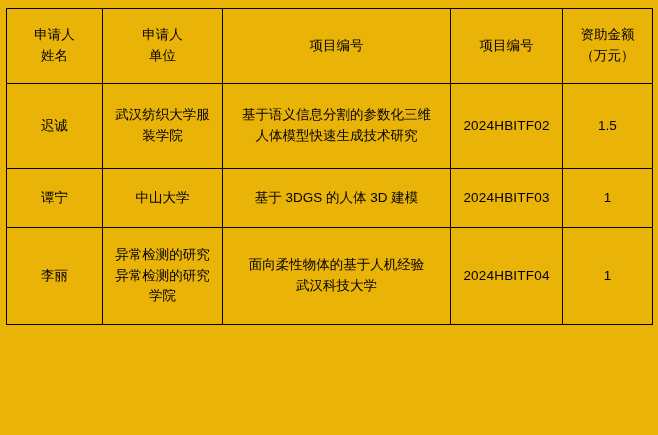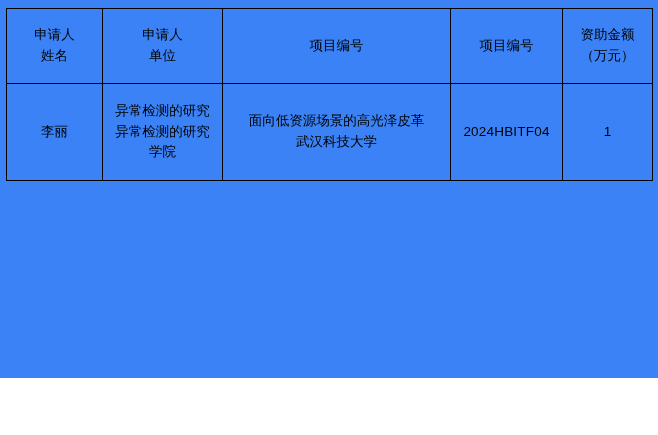--- a/index.html
+++ b/index.html
@@ -9,23 +9,23 @@
   }
   body {
     width: 658px;
     height: 435px;
     font-family: "Liberation Sans", sans-serif;
     color: #000000;
     overflow: hidden;
   }
   .sheet {
     width: 658px;
-    height: 378px;
+    height: 435px;
     position: relative;
-    background: #3b82f6;
+    background: #eab308;
     box-sizing: border-box;
     padding: 8px 6px 6px 6px;
   }
   table.grant-table {
     border-collapse: collapse;
     width: 646px;
     table-layout: fixed;
     margin: 0 auto;
   }
   table.grant-table td,
@@ -83,29 +83,49 @@
         <td>
           <span class="two-line">项目编号</span>
         </td>
         <td>
           <span class="two-line">资助金额</span>
           <span class="two-line">（万元）</span>
         </td>
       </tr>
     </thead>
     <tbody>
+      <tr class="row-tall">
+        <td>迟诚</td>
+        <td>
+          <span class="two-line">武汉纺织大学服</span>
+          <span class="two-line">装学院</span>
+        </td>
+        <td>
+          <span class="two-line">基于语义信息分割的参数化三维</span>
+          <span class="two-line">人体模型快速生成技术研究</span>
+        </td>
+        <td class="code-cell">2024HBITF02</td>
+        <td>1.5</td>
+      </tr>
+      <tr class="row-short">
+        <td>谭宁</td>
+        <td>中山大学</td>
+        <td>基于 3DGS 的人体 3D 建模</td>
+        <td class="code-cell">2024HBITF03</td>
+        <td>1</td>
+      </tr>
       <tr class="row-xtall">
         <td>李丽</td>
         <td>
           <span class="two-line">异常检测的研究</span>
           <span class="two-line">异常检测的研究</span>
           <span class="two-line">学院</span>
         </td>
         <td>
-          <span class="two-line">面向低资源场景的高光泽皮革</span>
+          <span class="two-line">面向柔性物体的基于人机经验</span>
           <span class="two-line">武汉科技大学</span>
         </td>
         <td class="code-cell">2024HBITF04</td>
         <td>1</td>
       </tr>
     </tbody>
   </table>
 </div>
 
 </body></html>

